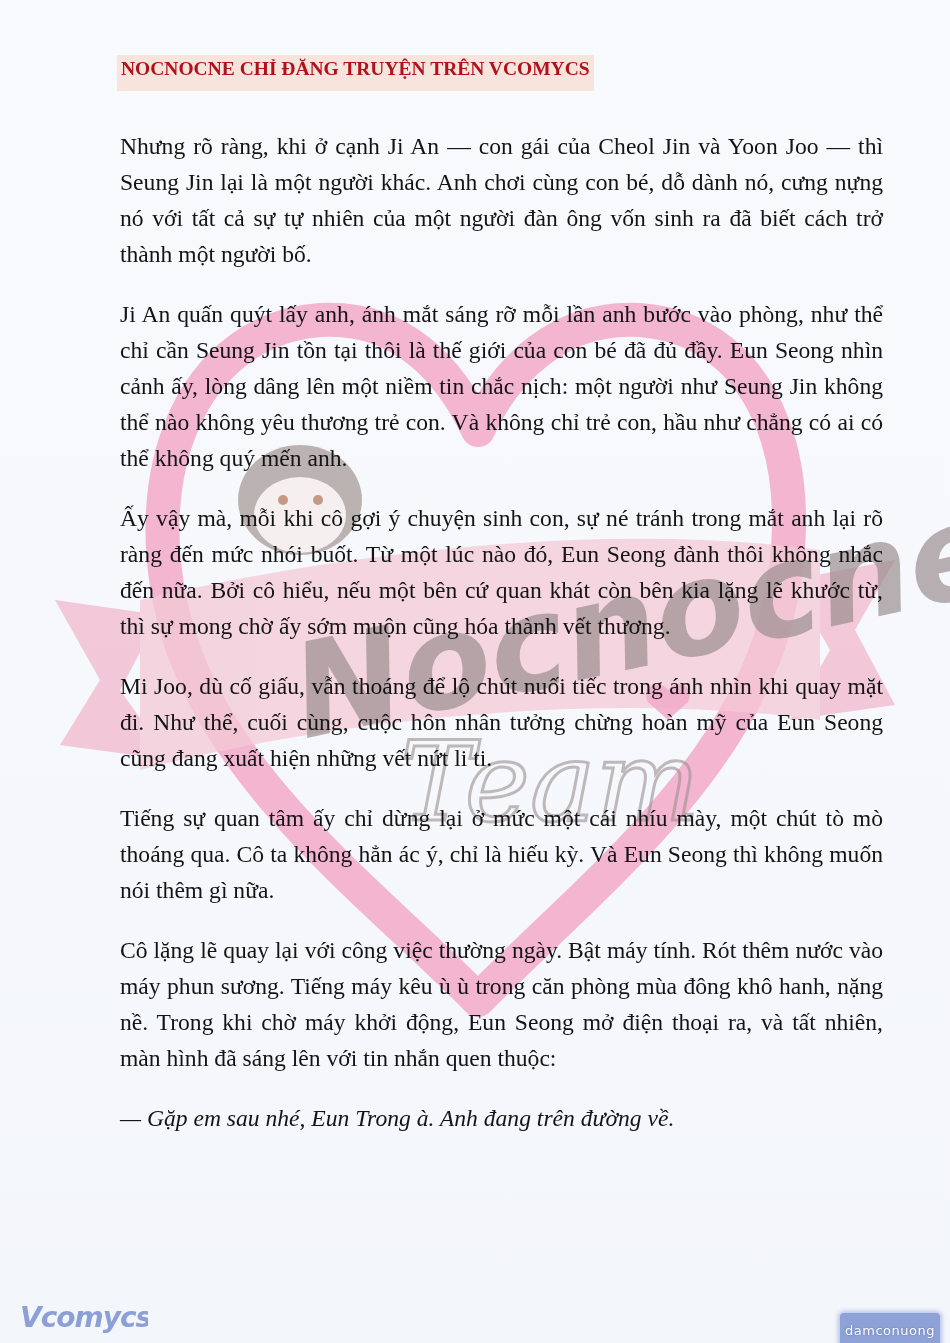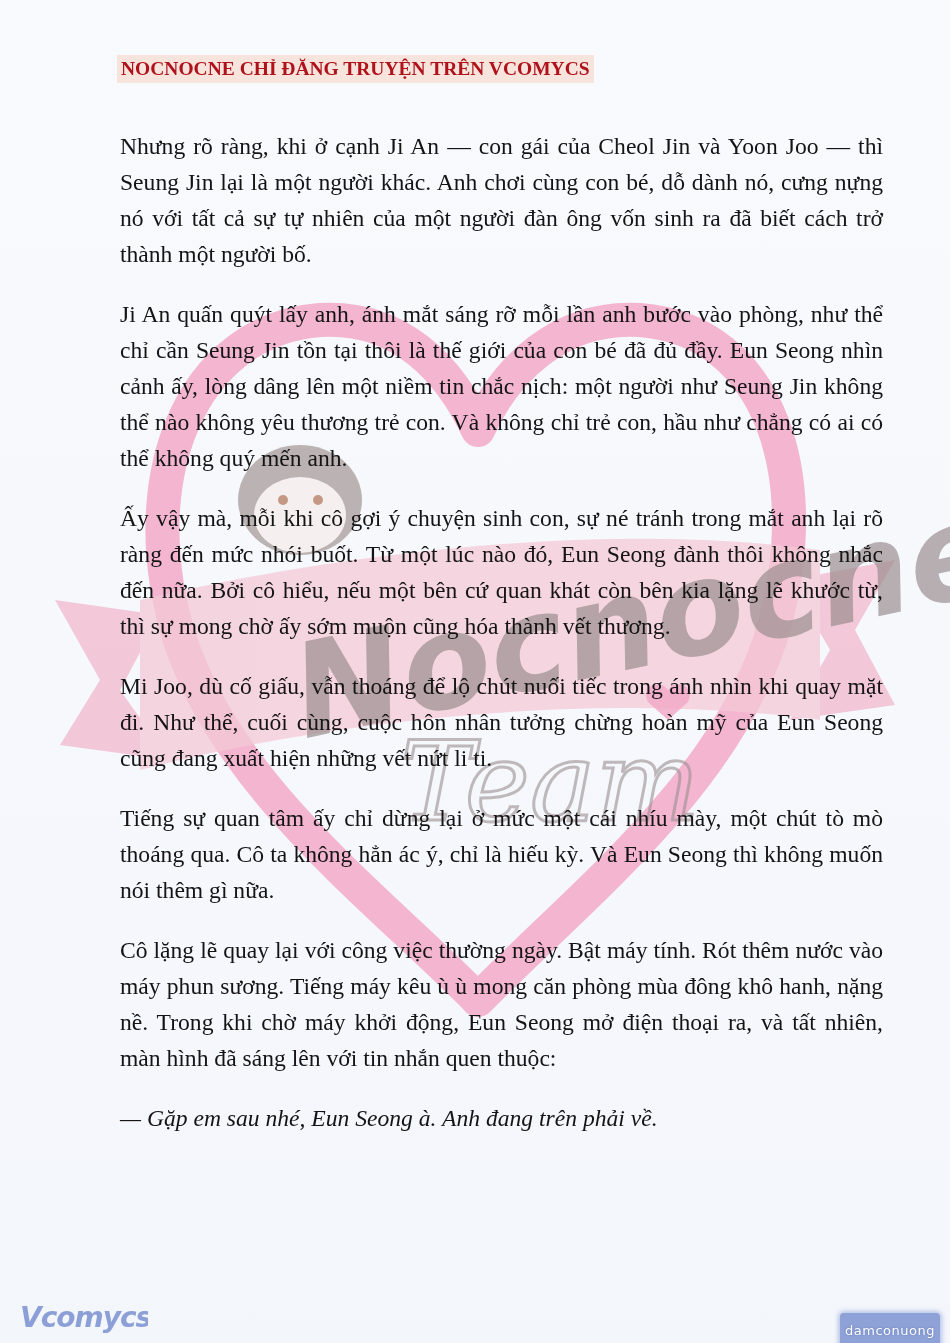--- a/index.html
+++ b/index.html
@@ -24,21 +24,21 @@
   .watermark {
     position: absolute;
     left: 0; top: 0;
     width: 950px; height: 1343px;
     pointer-events: none;
   }
   .header-banner {
     position: absolute;
     left: 117px;
     top: 55px;
-    height: 28px;
+    height: 36px;
     padding: 0 4px;
     background: #f7e4dc;
     color: #b0121b;
     font-family: "Liberation Serif", "DejaVu Serif", serif;
     font-weight: bold;
     font-size: 19.5px;
     line-height: 28px;
     letter-spacing: 0px;
     white-space: nowrap;
   }
@@ -123,22 +123,22 @@
   </svg>
 
   <div class="header-banner">NOCNOCNE CHỈ ĐĂNG TRUYỆN TRÊN VCOMYCS</div>
 
   <div class="content">
     <p>Nhưng rõ ràng, khi ở cạnh Ji An — con gái của Cheol Jin và Yoon Joo — thì Seung Jin lại là một người khác. Anh chơi cùng con bé, dỗ dành nó, cưng nựng nó với tất cả sự tự nhiên của một người đàn ông vốn sinh ra đã biết cách trở thành một người bố.</p>
     <p>Ji An quấn quýt lấy anh, ánh mắt sáng rỡ mỗi lần anh bước vào phòng, như thể chỉ cần Seung Jin tồn tại thôi là thế giới của con bé đã đủ đầy. Eun Seong nhìn cảnh ấy, lòng dâng lên một niềm tin chắc nịch: một người như Seung Jin không thể nào không yêu thương trẻ con. Và không chỉ trẻ con, hầu như chẳng có ai có thể không quý mến anh.</p>
     <p>Ấy vậy mà, mỗi khi cô gợi ý chuyện sinh con, sự né tránh trong mắt anh lại rõ ràng đến mức nhói buốt. Từ một lúc nào đó, Eun Seong đành thôi không nhắc đến nữa. Bởi cô hiểu, nếu một bên cứ quan khát còn bên kia lặng lẽ khước từ, thì sự mong chờ ấy sớm muộn cũng hóa thành vết thương.</p>
     <p>Mi Joo, dù cố giấu, vẫn thoáng để lộ chút nuối tiếc trong ánh nhìn khi quay mặt đi. Như thể, cuối cùng, cuộc hôn nhân tưởng chừng hoàn mỹ của Eun Seong cũng đang xuất hiện những vết nứt li ti.</p>
     <p>Tiếng sự quan tâm ấy chỉ dừng lại ở mức một cái nhíu mày, một chút tò mò thoáng qua. Cô ta không hẳn ác ý, chỉ là hiếu kỳ. Và Eun Seong thì không muốn nói thêm gì nữa.</p>
-    <p>Cô lặng lẽ quay lại với công việc thường ngày. Bật máy tính. Rót thêm nước vào máy phun sương. Tiếng máy kêu ù ù mong căn phòng mùa đông khô hanh, nặng nề. Trong khi chờ máy khởi động, Eun Seong mở điện thoại ra, và tất nhiên, màn hình đã sáng lên với tin nhắn quen thuộc:</p>
-    <p class="dialog">— Gặp em sau nhé, Eun Seong à. Anh đang trên phải về.</p>
+    <p>Cô lặng lẽ quay lại với công việc thường ngày. Bật máy tính. Rót thêm nước vào máy phun sương. Tiếng máy kêu ù ù trong căn phòng mùa đông khô hanh, nặng nề. Trong khi chờ máy khởi động, Eun Seong mở điện thoại ra, và tất nhiên, màn hình đã sáng lên với tin nhắn quen thuộc:</p>
+    <p class="dialog">— Gặp em sau nhé, Eun Trong à. Anh đang trên đường về.</p>
   </div>
 
   <svg class="footer-logo" viewBox="0 0 130 40" xmlns="http://www.w3.org/2000/svg">
     <text x="2" y="30" font-family="DejaVu Sans, sans-serif" font-style="italic" font-weight="bold" font-size="28" fill="#8c9fd6" letter-spacing="-1">Vcomycs</text>
   </svg>
 
   <div class="footer-credit">damconuong</div>
 </div>
 
 </body></html>

